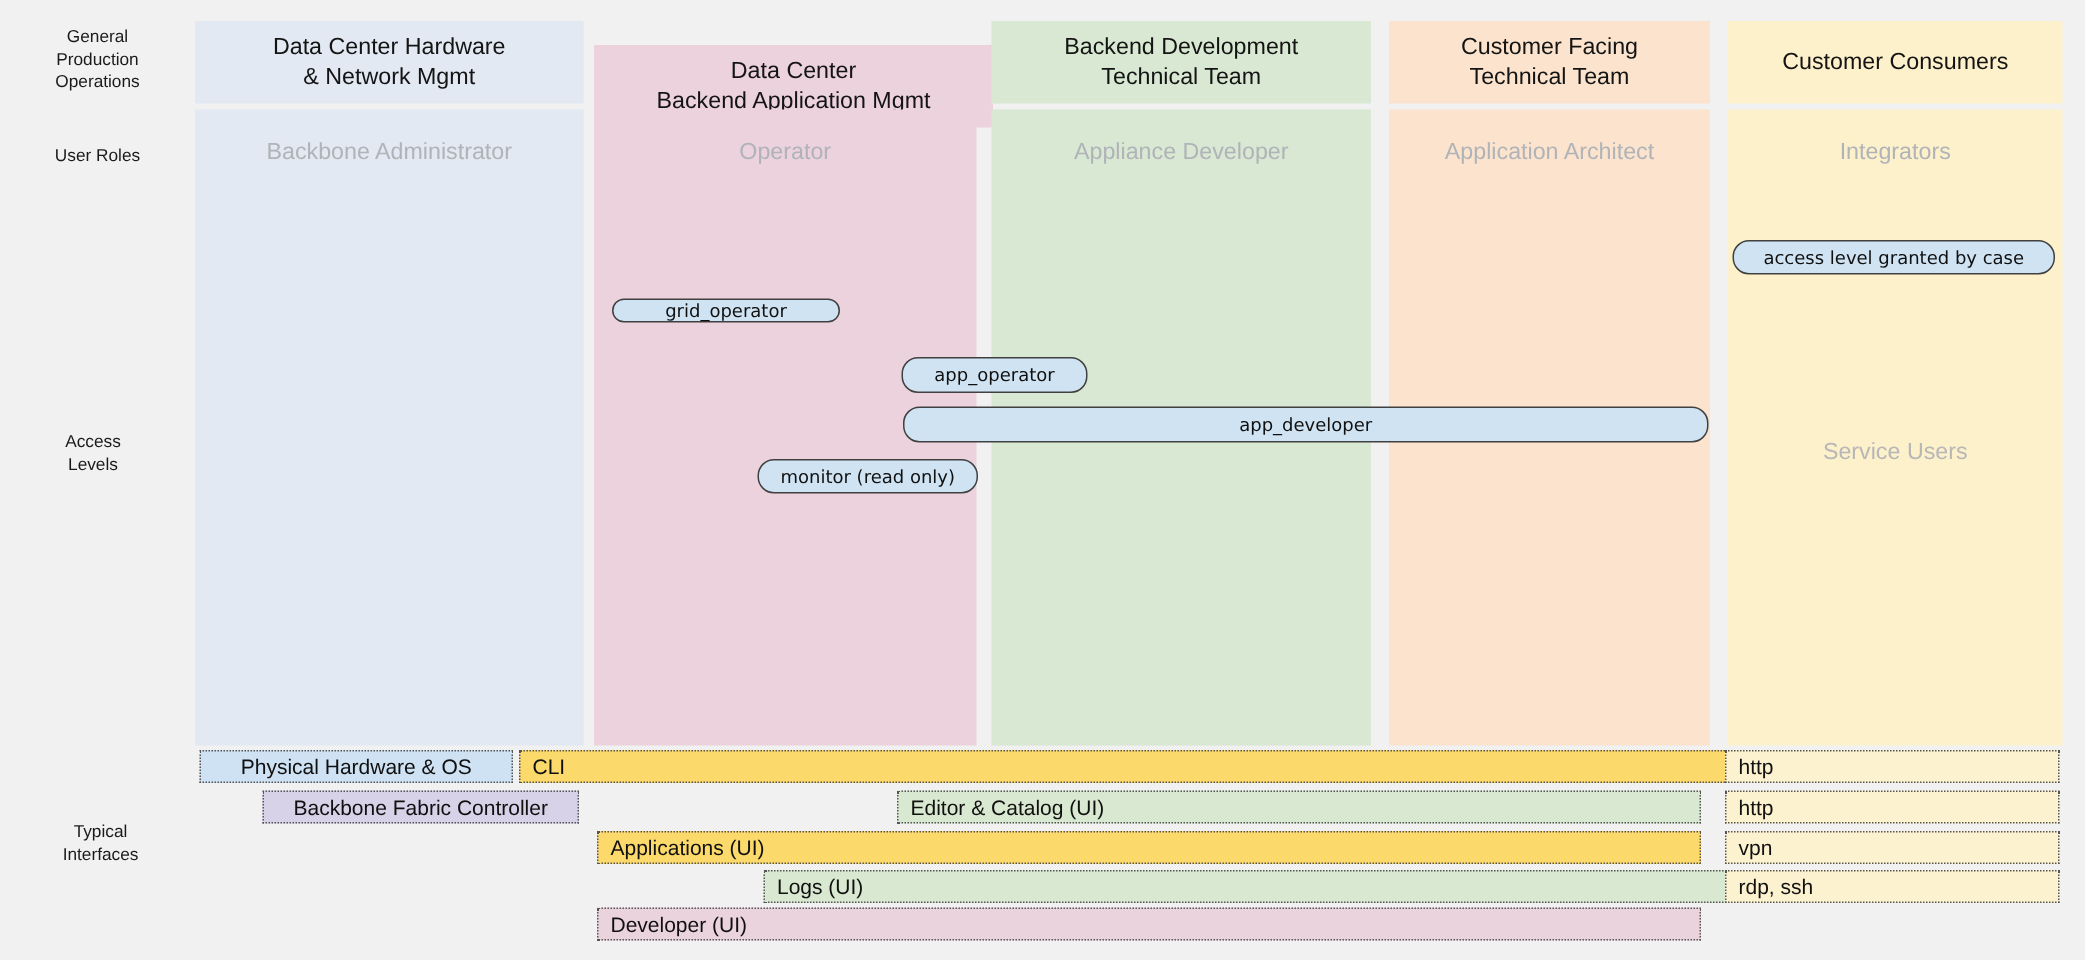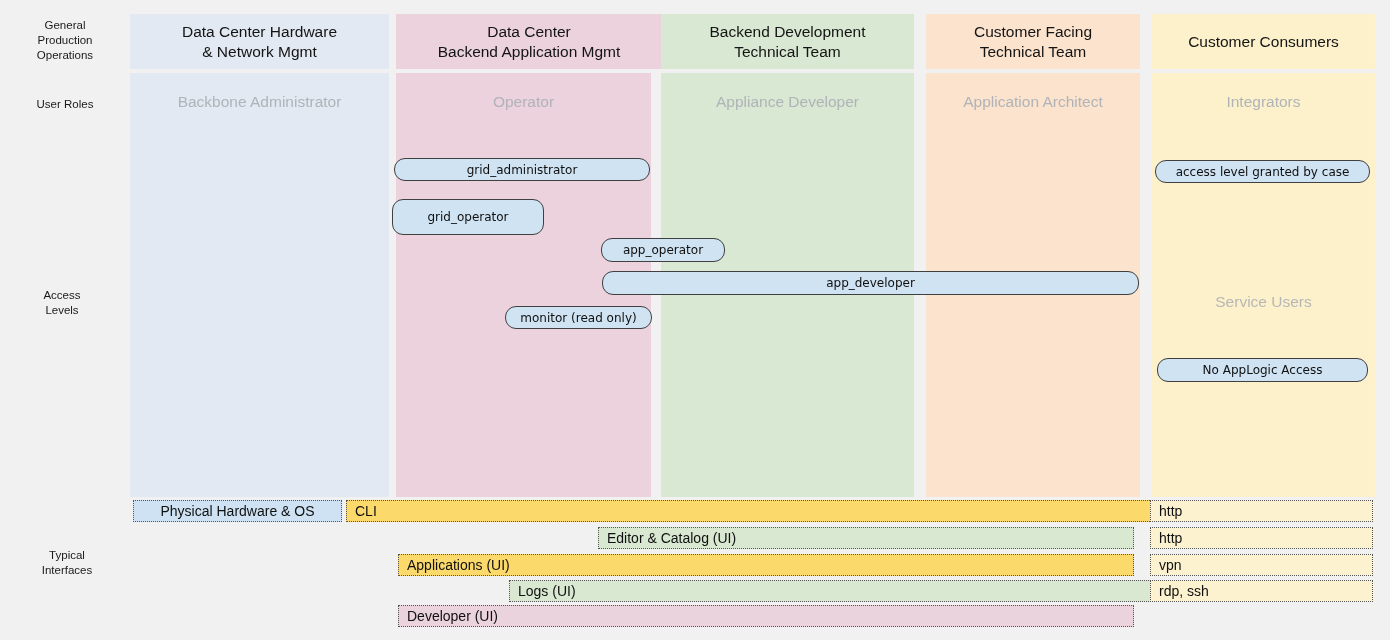--- a/index.html
+++ b/index.html
@@ -56,21 +56,21 @@
 Production
 Operations</div>
   <div class="rowlabel" style="left:10px;top:97px;">User Roles</div>
   <div class="rowlabel" style="left:7px;top:288px;">Access
 Levels</div>
   <div class="rowlabel" style="left:12px;top:548px;">Typical
 Interfaces</div>
 
   <div class="hdr c1" style="left:130px;width:259px;">Data Center Hardware
 &amp; Network Mgmt</div>
-  <div class="hdr c2" style="left:396px;width:266px;">Data Center
+  <div class="hdr c2" style="left:396px;width:266px;margin-top:16px;">Data Center
 Backend Application Mgmt</div>
   <div class="hdr c3" style="left:661px;width:253px;">Backend Development
 Technical Team</div>
   <div class="hdr c4" style="left:926px;width:214px;">Customer Facing
 Technical Team</div>
   <div class="hdr c5" style="left:1152px;width:223px;">Customer Consumers</div>
 
   <div class="colbody c1" style="left:130px;width:259px;">
     <div class="role">Backbone Administrator</div>
   </div>
@@ -80,34 +80,33 @@
   <div class="colbody c3" style="left:661px;width:253px;">
     <div class="role">Appliance Developer</div>
   </div>
   <div class="colbody c4" style="left:926px;width:214px;">
     <div class="role">Application Architect</div>
   </div>
   <div class="colbody c5" style="left:1152px;width:223px;">
     <div class="role">Integrators</div>
   </div>
 
-  <div class="pill" style="left:394px;top:158px;width:256px;height:23px;">grid_administrator</div>
-  <div class="pill" style="left:392px;top:199px;width:152px;height:36px;">grid_operator</div>
+  <div class="pill" style="left:408px;top:199px;width:152px;height:16px;">grid_operator</div>
   <div class="pill" style="left:601px;top:238px;width:124px;height:24px;">app_operator</div>
   <div class="pill" style="left:602px;top:271px;width:537px;height:24px;">app_developer</div>
   <div class="pill" style="left:505px;top:306px;width:147px;height:23px;">monitor (read only)</div>
   <div class="pill" style="left:1155px;top:160px;width:215px;height:23px;">access level granted by case</div>
-  <div class="pill" style="left:1157px;top:358px;width:211px;height:24px;">No AppLogic Access</div>
 
   <div class="floatlabel" style="left:1152px;top:293px;width:223px;">Service Users</div>
 
   <div class="bar b-blue center" style="left:133px;top:500px;width:209px;">Physical Hardware &amp; OS</div>
   <div class="bar b-gold" style="left:346px;top:500px;width:828px;">CLI</div>
   <div class="bar b-pale" style="left:1150px;top:500px;width:223px;">http</div>
 
+  <div class="bar b-purple center" style="left:175px;top:527px;width:211px;">Backbone Fabric Controller</div>
   <div class="bar b-green" style="left:598px;top:527px;width:536px;">Editor &amp; Catalog (UI)</div>
   <div class="bar b-pale" style="left:1150px;top:527px;width:223px;">http</div>
 
   <div class="bar b-gold" style="left:398px;top:554px;width:736px;">Applications (UI)</div>
   <div class="bar b-pale" style="left:1150px;top:554px;width:223px;">vpn</div>
 
   <div class="bar b-green" style="left:509px;top:580px;width:686px;">Logs (UI)</div>
   <div class="bar b-pale" style="left:1150px;top:580px;width:223px;">rdp, ssh</div>
 
   <div class="bar b-pink" style="left:398px;top:605px;width:736px;">Developer (UI)</div>

